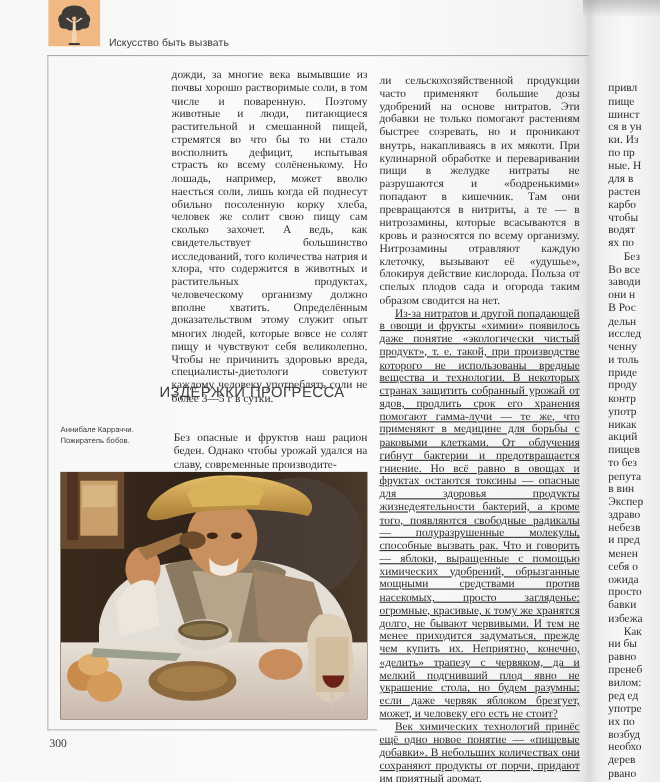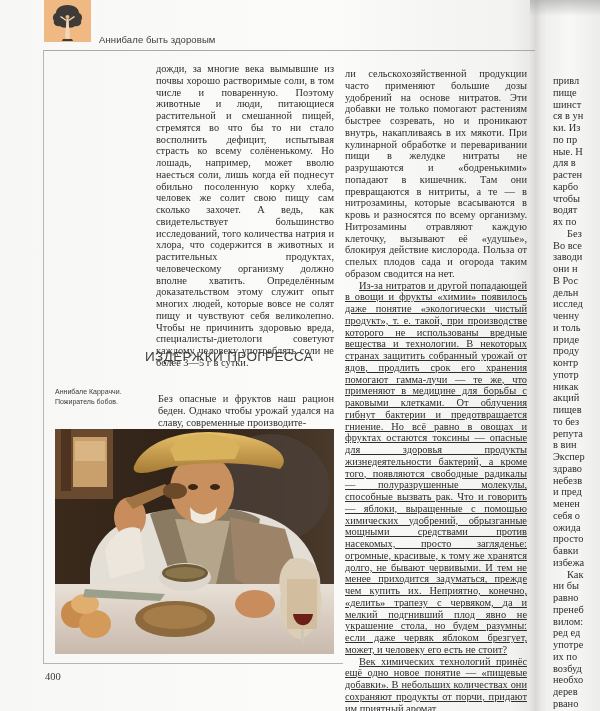--- a/index.html
+++ b/index.html
@@ -89,21 +89,21 @@
 
 <div class="logo">
   <svg width="35" height="40" viewBox="0 0 35 40">
     <path d="M17.5 3 C10 3 6 7 6 11 C3 12 2 16 4 19 C3 22 6 25 10 24 C12 26 15 26 17.5 25 C20 26 23 26 25 24 C29 25 32 22 31 19 C33 16 32 12 29 11 C29 7 25 3 17.5 3 Z" fill="#3e3a38"></path>
     <circle cx="17.5" cy="15" r="2" fill="#f0b882"></circle>
     <path d="M16.3 17 L18.7 17 L19 25 L20 34 L19 37 L16 37 L15 34 L16 25 Z" fill="#f3d6b6"></path>
     <path d="M16 19 L10 15 L11 14 L16 17.5 Z M19 19 L25 15 L24 14 L19 17.5 Z" fill="#f3d6b6"></path>
     <path d="M13 37 L22 37 L23 39 L12 39 Z" fill="#3e3a38"></path>
   </svg>
 </div>
-<div class="running-head">Аннибале быть здоровым</div>
+<div class="running-head">Искусство быть вызвать</div>
 
 <div class="frame-top"></div>
 <div class="frame-left"></div>
 <div class="frame-bottom"></div>
 
 <div class="col col1">
   <p>дожди, за многие века вымывшие из почвы хорошо растворимые соли, в том числе и поваренную. Поэтому животные и люди, питающиеся растительной и смешанной пищей, стремятся во что бы то ни стало восполнить дефицит, испытывая страсть ко всему солёненькому. Но лошадь, например, может вволю наесться соли, лишь когда ей поднесут обильно посоленную корку хлеба, человек же солит свою пищу сам сколько захочет. А ведь, как свидетельствует большинство исследований, того количества натрия и хлора, что содержится в животных и растительных продуктах, человеческому организму должно вполне хватить. Определённым доказательством этому служит опыт многих людей, которые вовсе не солят пищу и чувствуют себя великолепно. Чтобы не причинить здоровью вреда, специалисты-диетологи советуют каждому человеку употреблять соли не более 3—5 г в сутки.</p>
 </div>
 
 <div class="heading">ИЗДЕРЖКИ ПРОГРЕССА</div>
@@ -229,13 +229,13 @@
     <div>ред ед</div>
     <div>употре</div>
     <div>их по</div>
     <div>возбуд</div>
     <div>необхо</div>
     <div>дерев</div>
     <div>рвано</div>
     <div>вили, ч</div>
   </div>
 
-<div class="page-number">400</div>
+<div class="page-number">300</div>
 
 </body></html>

